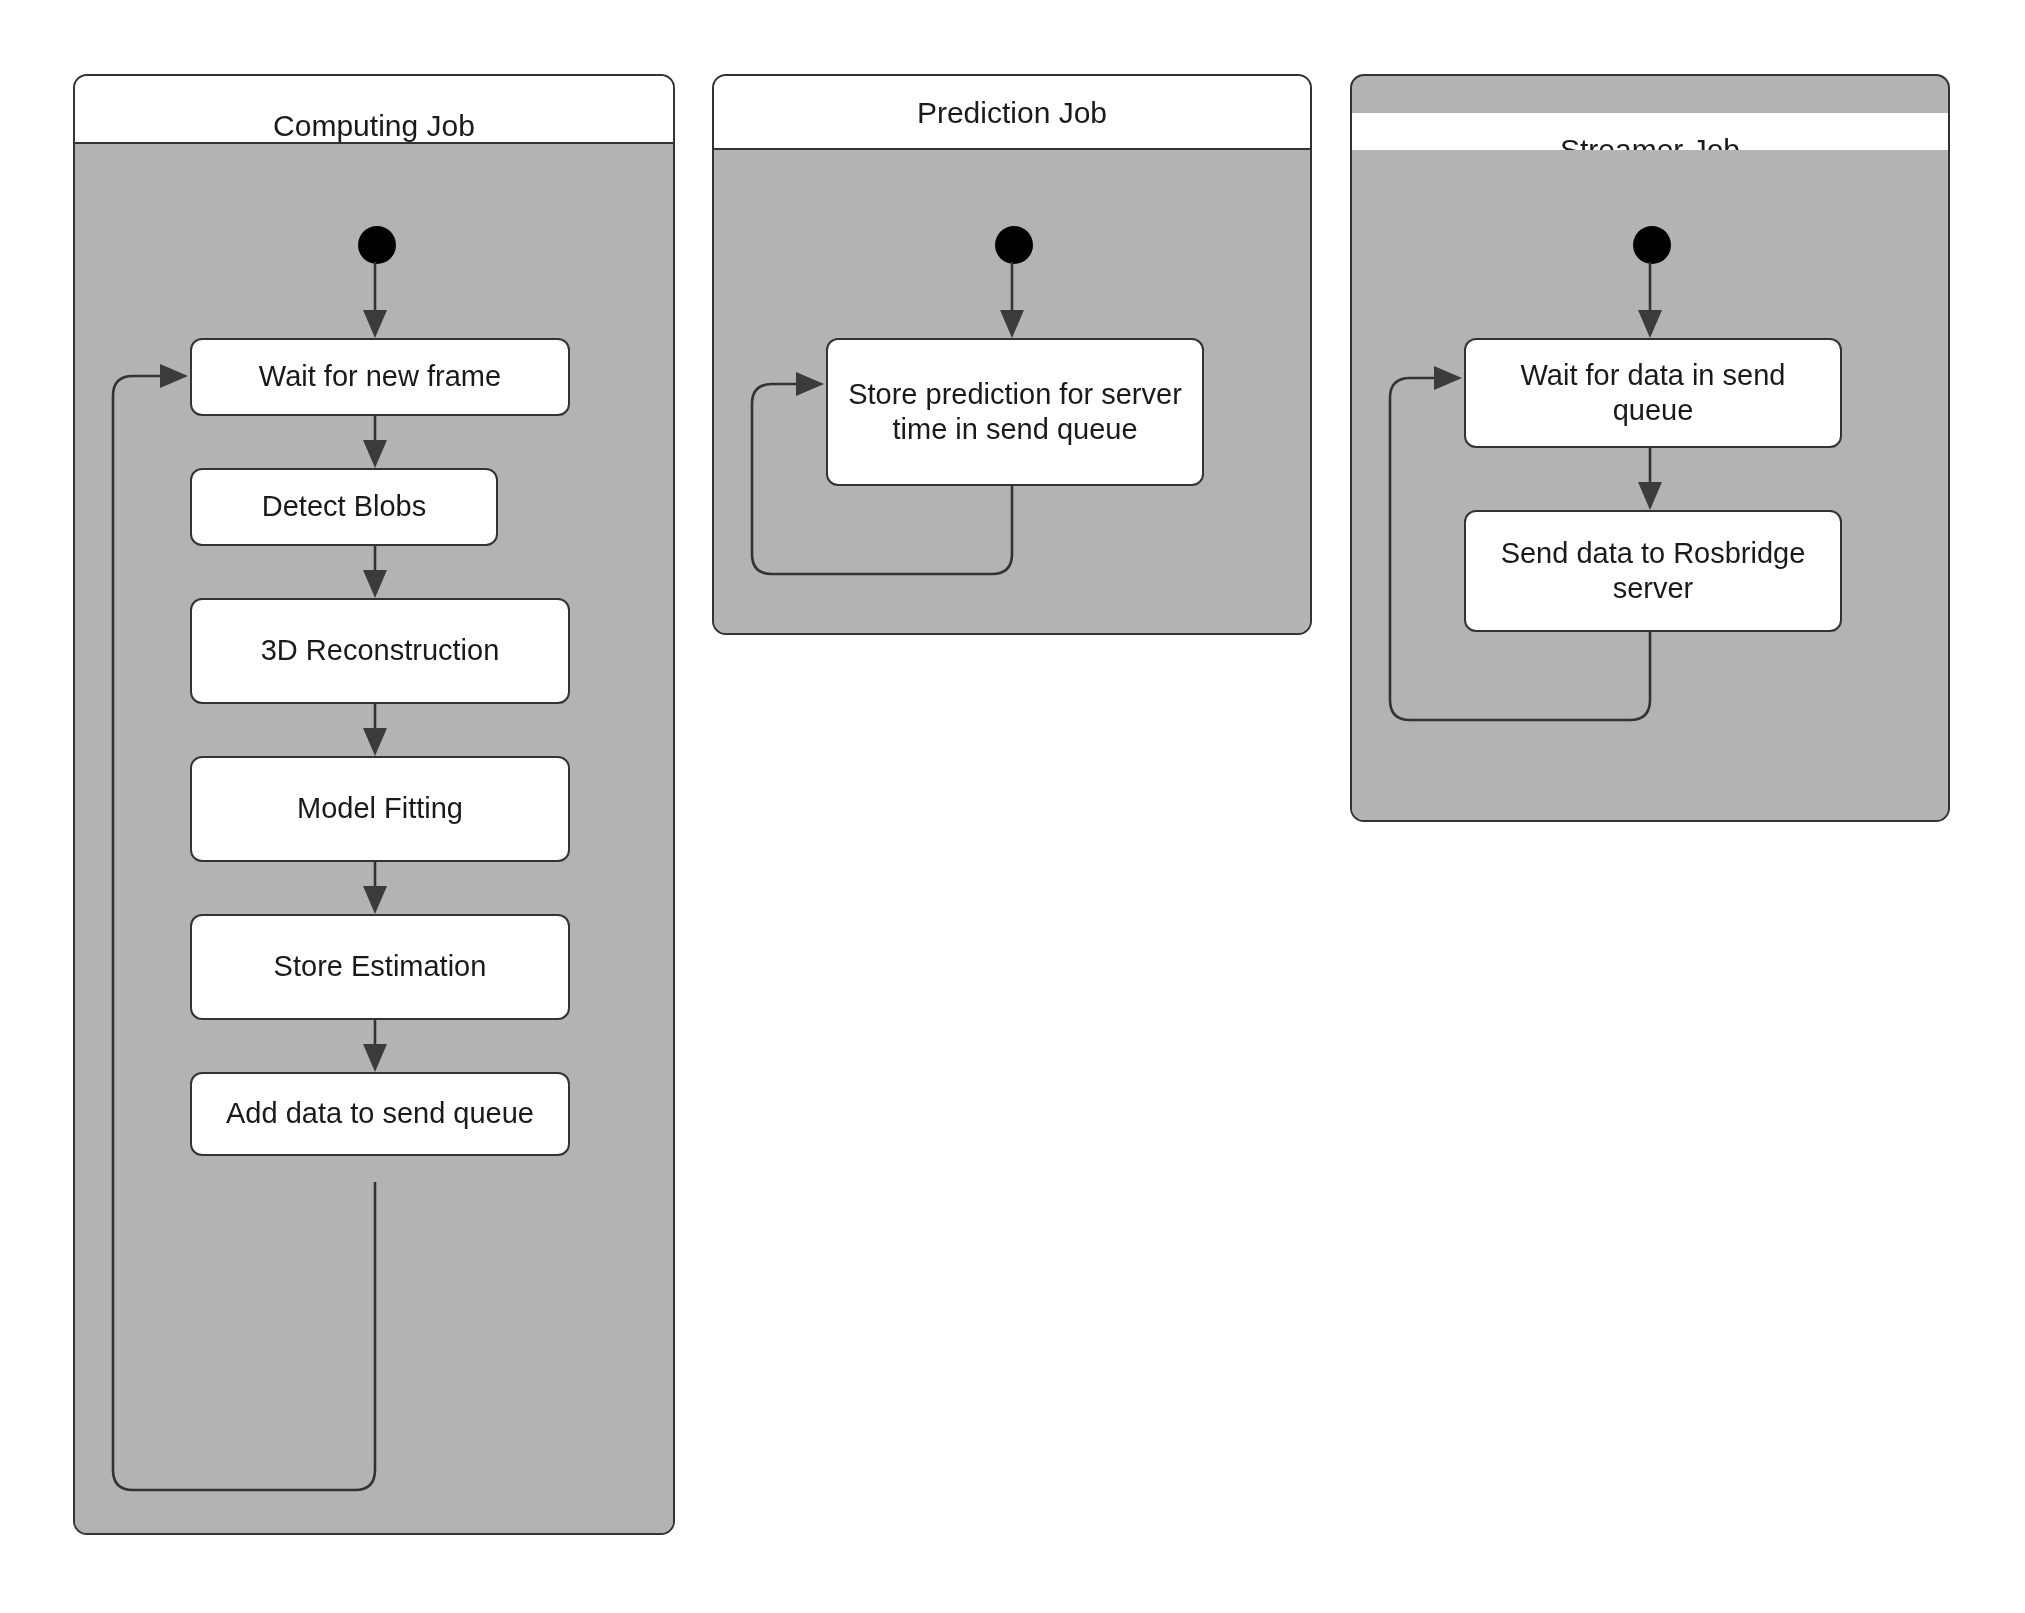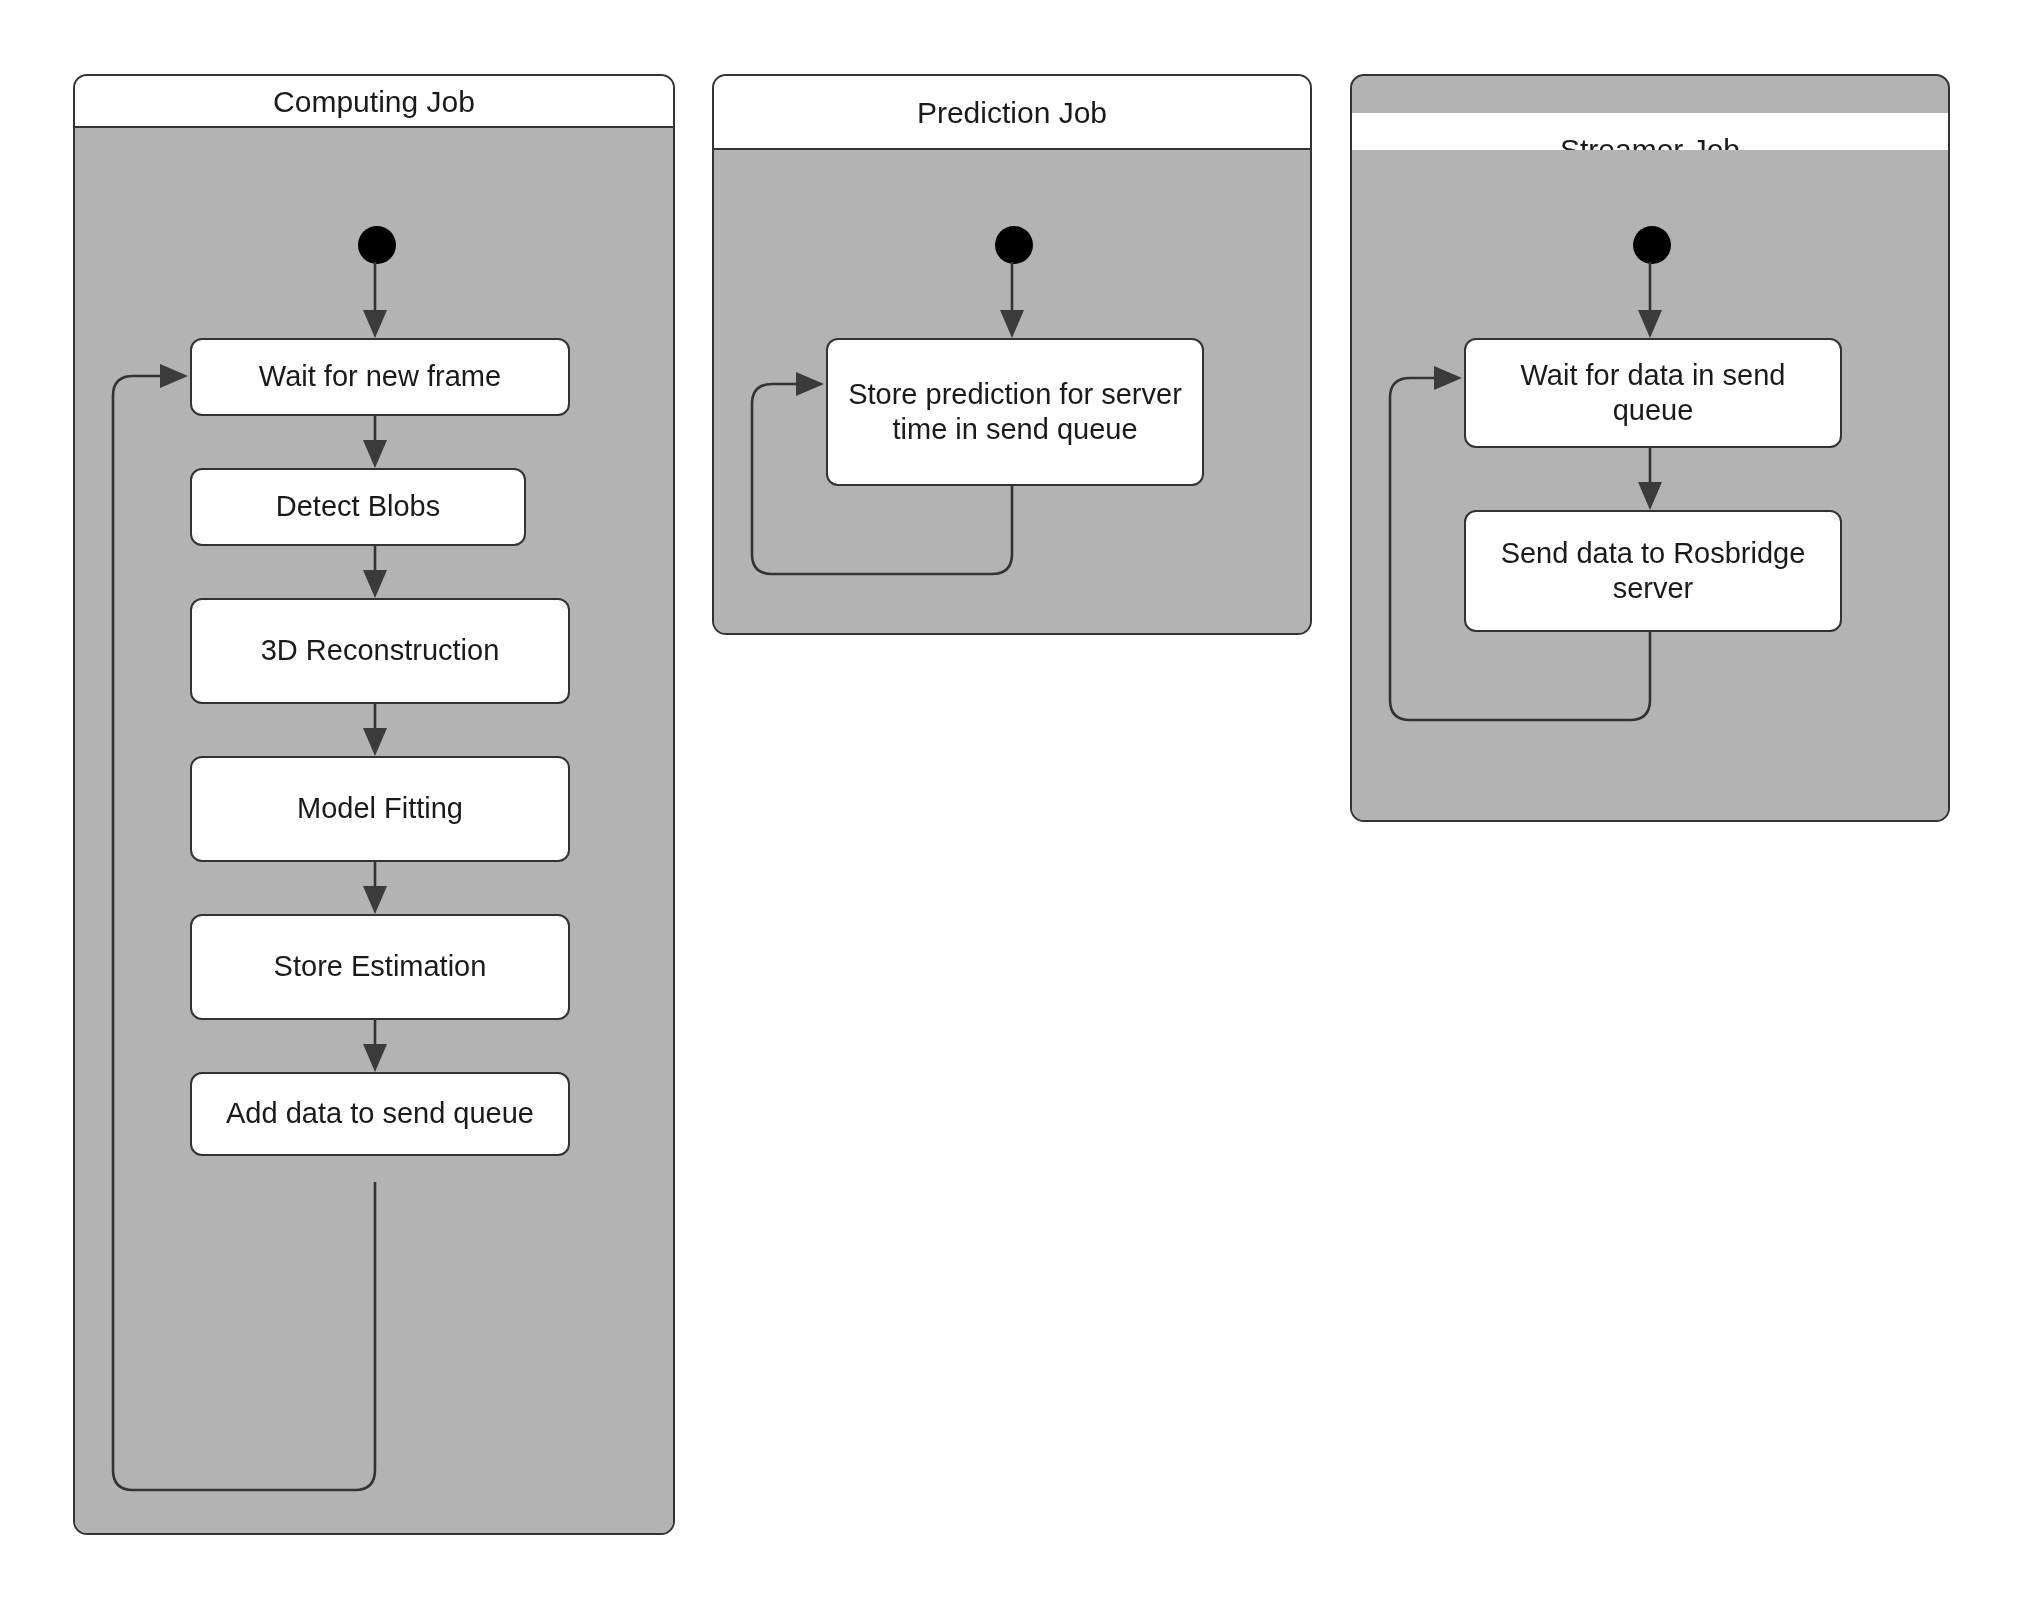--- a/index.html
+++ b/index.html
@@ -101,32 +101,32 @@
     fill: #3b3b3b;
     stroke: none;
   }
 </style>
 </head>
 <body>
 
 <div id="canvas">
 
   <div class="lane" id="lane-computing" style="left:73px; top:74px; width:602px; height:1461px;">
-    <div class="lane-header" style="height:52px;">
+    <div class="lane-header" style="height:68px;align-items:flex-end;">
       <span class="lane-title">Computing Job</span>
     </div>
     <div class="lane-body" style="top:74px; height:1383px;"></div>
 
     <div class="start-node" style="left:283px; top:150px;"></div>
 
     <div class="node" style="left:115px; top:262px; width:380px; height:78px;">
       <span class="node-label">Wait for new frame</span>
     </div>
 
-    <div class="node" style="left:115px; top:392px; width:336px; height:78px;">
+    <div class="node" style="left:115px; top:392px; width:308px; height:78px;">
       <span class="node-label">Detect Blobs</span>
     </div>
 
     <div class="node" style="left:115px; top:522px; width:380px; height:106px;">
       <span class="node-label">3D Reconstruction</span>
     </div>
 
     <div class="node" style="left:115px; top:680px; width:380px; height:106px;">
       <span class="node-label">Model Fitting</span>
     </div>

